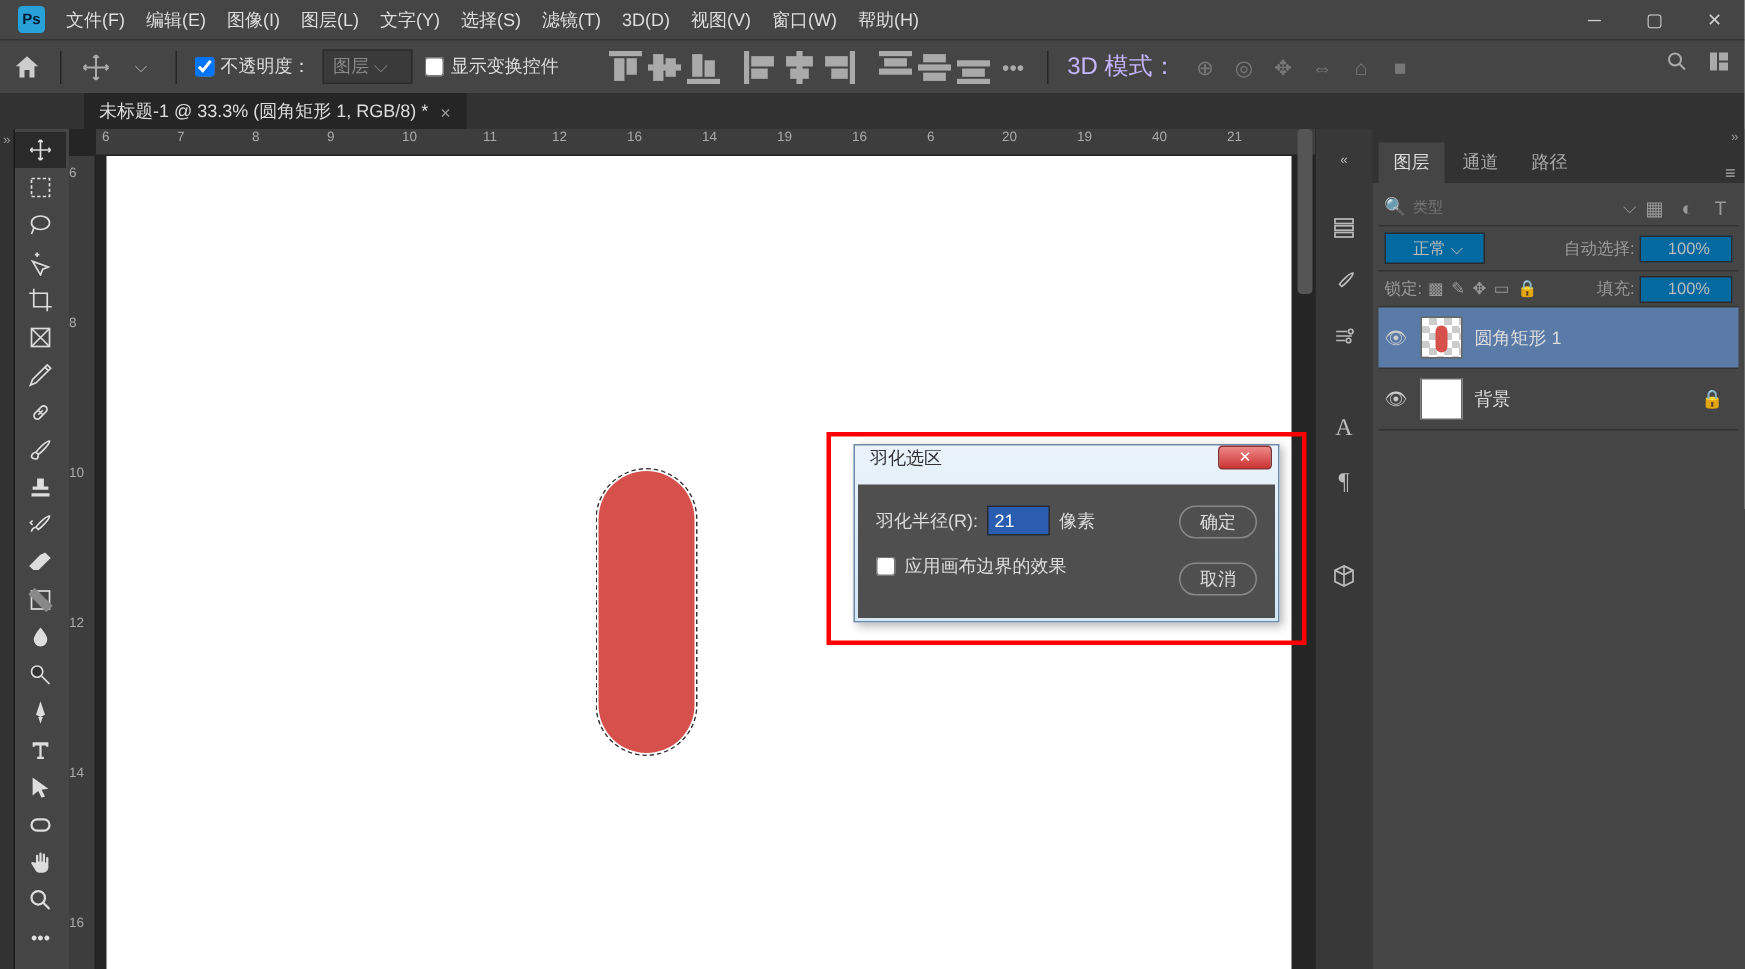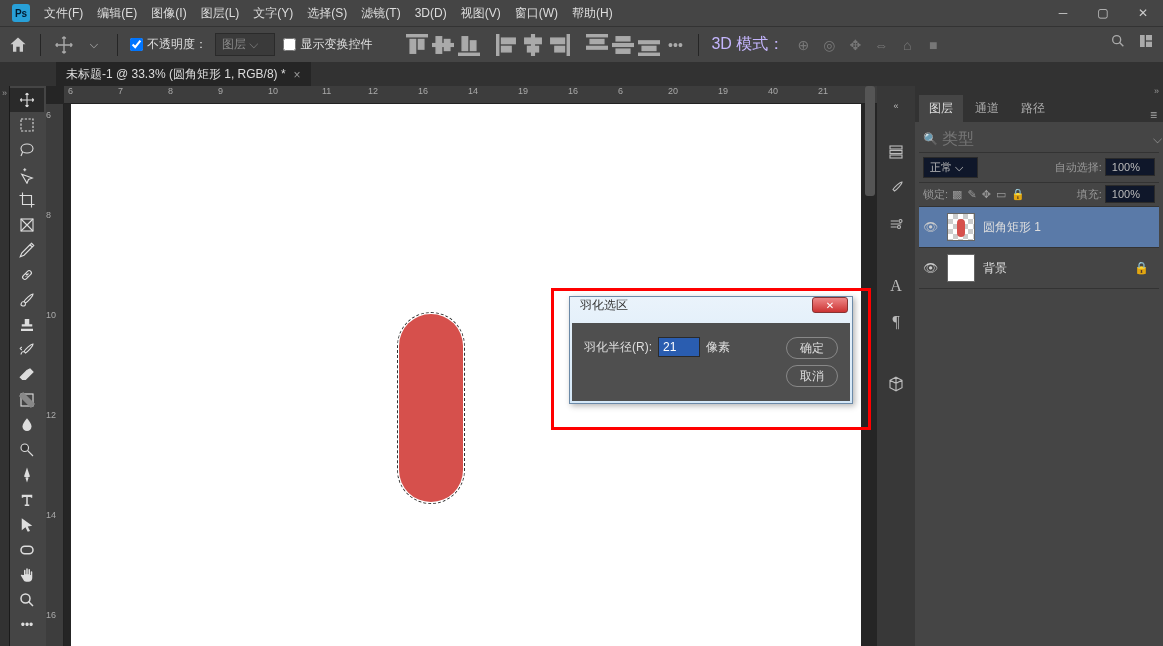--- a/index.html
+++ b/index.html
@@ -37,35 +37,35 @@
 .shape{position:absolute;left:328px;top:210px;width:64px;height:188px;background:#d6504c;border-radius:32px;outline:1px dashed #333;outline-offset:1px}
 .dialog-highlight{position:absolute;top:202px;left:505px;width:320px;height:142px;border:3px solid #f00;z-index:5;pointer-events:none}
 .dialog{position:absolute;top:210px;left:523px;width:284px;background:linear-gradient(#eaf3fb,#d4e7f7);border:1px solid #6c8aa8;z-index:10;box-shadow:2px 2px 6px rgba(0,0,0,0.3)}
 .dlg-title{height:24px;display:flex;align-items:flex-start;justify-content:space-between;padding:0 4px 0 10px;color:#333;font-size:12px}
 .dlg-close{width:36px;height:16px;background:linear-gradient(#e88,#c33);border:1px solid #833;border-radius:3px;color:#fff;display:flex;align-items:center;justify-content:center;font-size:10px;cursor:pointer}
 .dlg-body{background:#4f4f4f;margin:2px;padding:14px 12px;display:flex;gap:10px}
 .dlg-fields{flex:1;color:#ddd;font-size:12px}
 .dlg-row{display:flex;align-items:center;gap:6px;margin-bottom:12px}
 .dlg-input{width:42px;background:#3a3a3a;border:1px solid #2a2a2a;color:#fff;padding:2px 4px;font-size:12px}
 .dlg-input-sel{background:#2a5db0}
-.dlg-btns{display:flex;flex-direction:column;gap:6px}
+.dlg-btns{display:flex;flex-direction:column;gap:16px}
 .dlg-btn{width:52px;height:22px;border:1px solid #888;background:transparent;color:#ddd;border-radius:11px;font-size:12px;cursor:pointer}
 .right-dock{width:38px;background:#383838;display:flex;flex-direction:column;align-items:center;padding-top:8px;gap:12px}
 .dock-icn{width:24px;height:24px;color:#bbb;display:flex;align-items:center;justify-content:center}
 .panels{width:248px;background:#383838;display:flex;flex-direction:column}
 .panel-tabs{height:26px;display:flex;align-items:flex-end;padding-left:4px;background:#323232;gap:2px}
 .ptab{padding:5px 10px;color:#aaa;font-size:12px;cursor:pointer}
 .ptab.active{background:#454545;color:#ddd}
 .panel-body{background:#454545;flex:1;padding:4px}
 .layer-search{display:flex;align-items:center;gap:4px;padding:4px;border-bottom:1px solid #333}
-.layer-search input{background:transparent;border:none;color:#5eead4;flex:1;font-size:16px;outline:none}
+.layer-search input{background:transparent;border:none;color:#5eead4;flex:1;font-size:10px;outline:none}
 .filter-icns{display:flex;gap:6px;color:#999}
 .filter-icns span{width:16px;height:16px;display:flex;align-items:center;justify-content:center;font-size:13px}
 .blend-row{display:flex;align-items:center;justify-content:space-between;padding:4px;border-bottom:1px solid #333;color:#999;font-size:11px}
-.blend-sel{background:#0f172a;border:1px solid #2a2a2a;color:#bbb;padding:2px 14px 2px 6px;font-size:11px}
+.blend-sel{background:#0369a1;border:1px solid #2a2a2a;color:#bbb;padding:2px 14px 2px 18px;font-size:11px}
 .lock-row{display:flex;align-items:center;gap:4px;padding:4px;border-bottom:1px solid #333;color:#999;font-size:11px}
 .lock-icns{display:flex;gap:5px}
 .layer{display:flex;align-items:center;padding:6px 4px;gap:8px;border-bottom:1px solid #333;cursor:pointer}
 .layer.sel{background:#5a7aa8}
 .layer-eye{width:16px;color:#ccc}
 .layer-thumb{width:28px;height:28px;border:1px solid #666;background:#fff;position:relative}
 .thumb-checker{background:repeating-conic-gradient(#ccc 0 25%,#fff 0 50%) 0 0/10px 10px}
 .layer-name{color:#ddd;font-size:12px}
 .layer-lock{margin-left:auto;color:#aaa;margin-right:6px}
 .panel-menu{position:absolute;right:6px;color:#aaa}
@@ -375,20 +375,24 @@
         <span>羽化选区</span>
         <div class="dlg-close">✕</div>
       </div>
       <div class="dlg-body">
         <div class="dlg-fields">
           <div class="dlg-row">
             <span>羽化半径(R):</span>
             <input class="dlg-input dlg-input-sel" value="21" style="">
             <span>像素</span>
           </div>
+          <label class="dlg-row">
+            <input type="checkbox" style="">
+            <span>应用画布边界的效果</span>
+          </label>
         </div>
         <div class="dlg-btns">
           <button class="dlg-btn">确定</button>
           <button class="dlg-btn">取消</button>
         </div>
       </div>
     </div>
   </div>
 
   <div class="right-dock">

